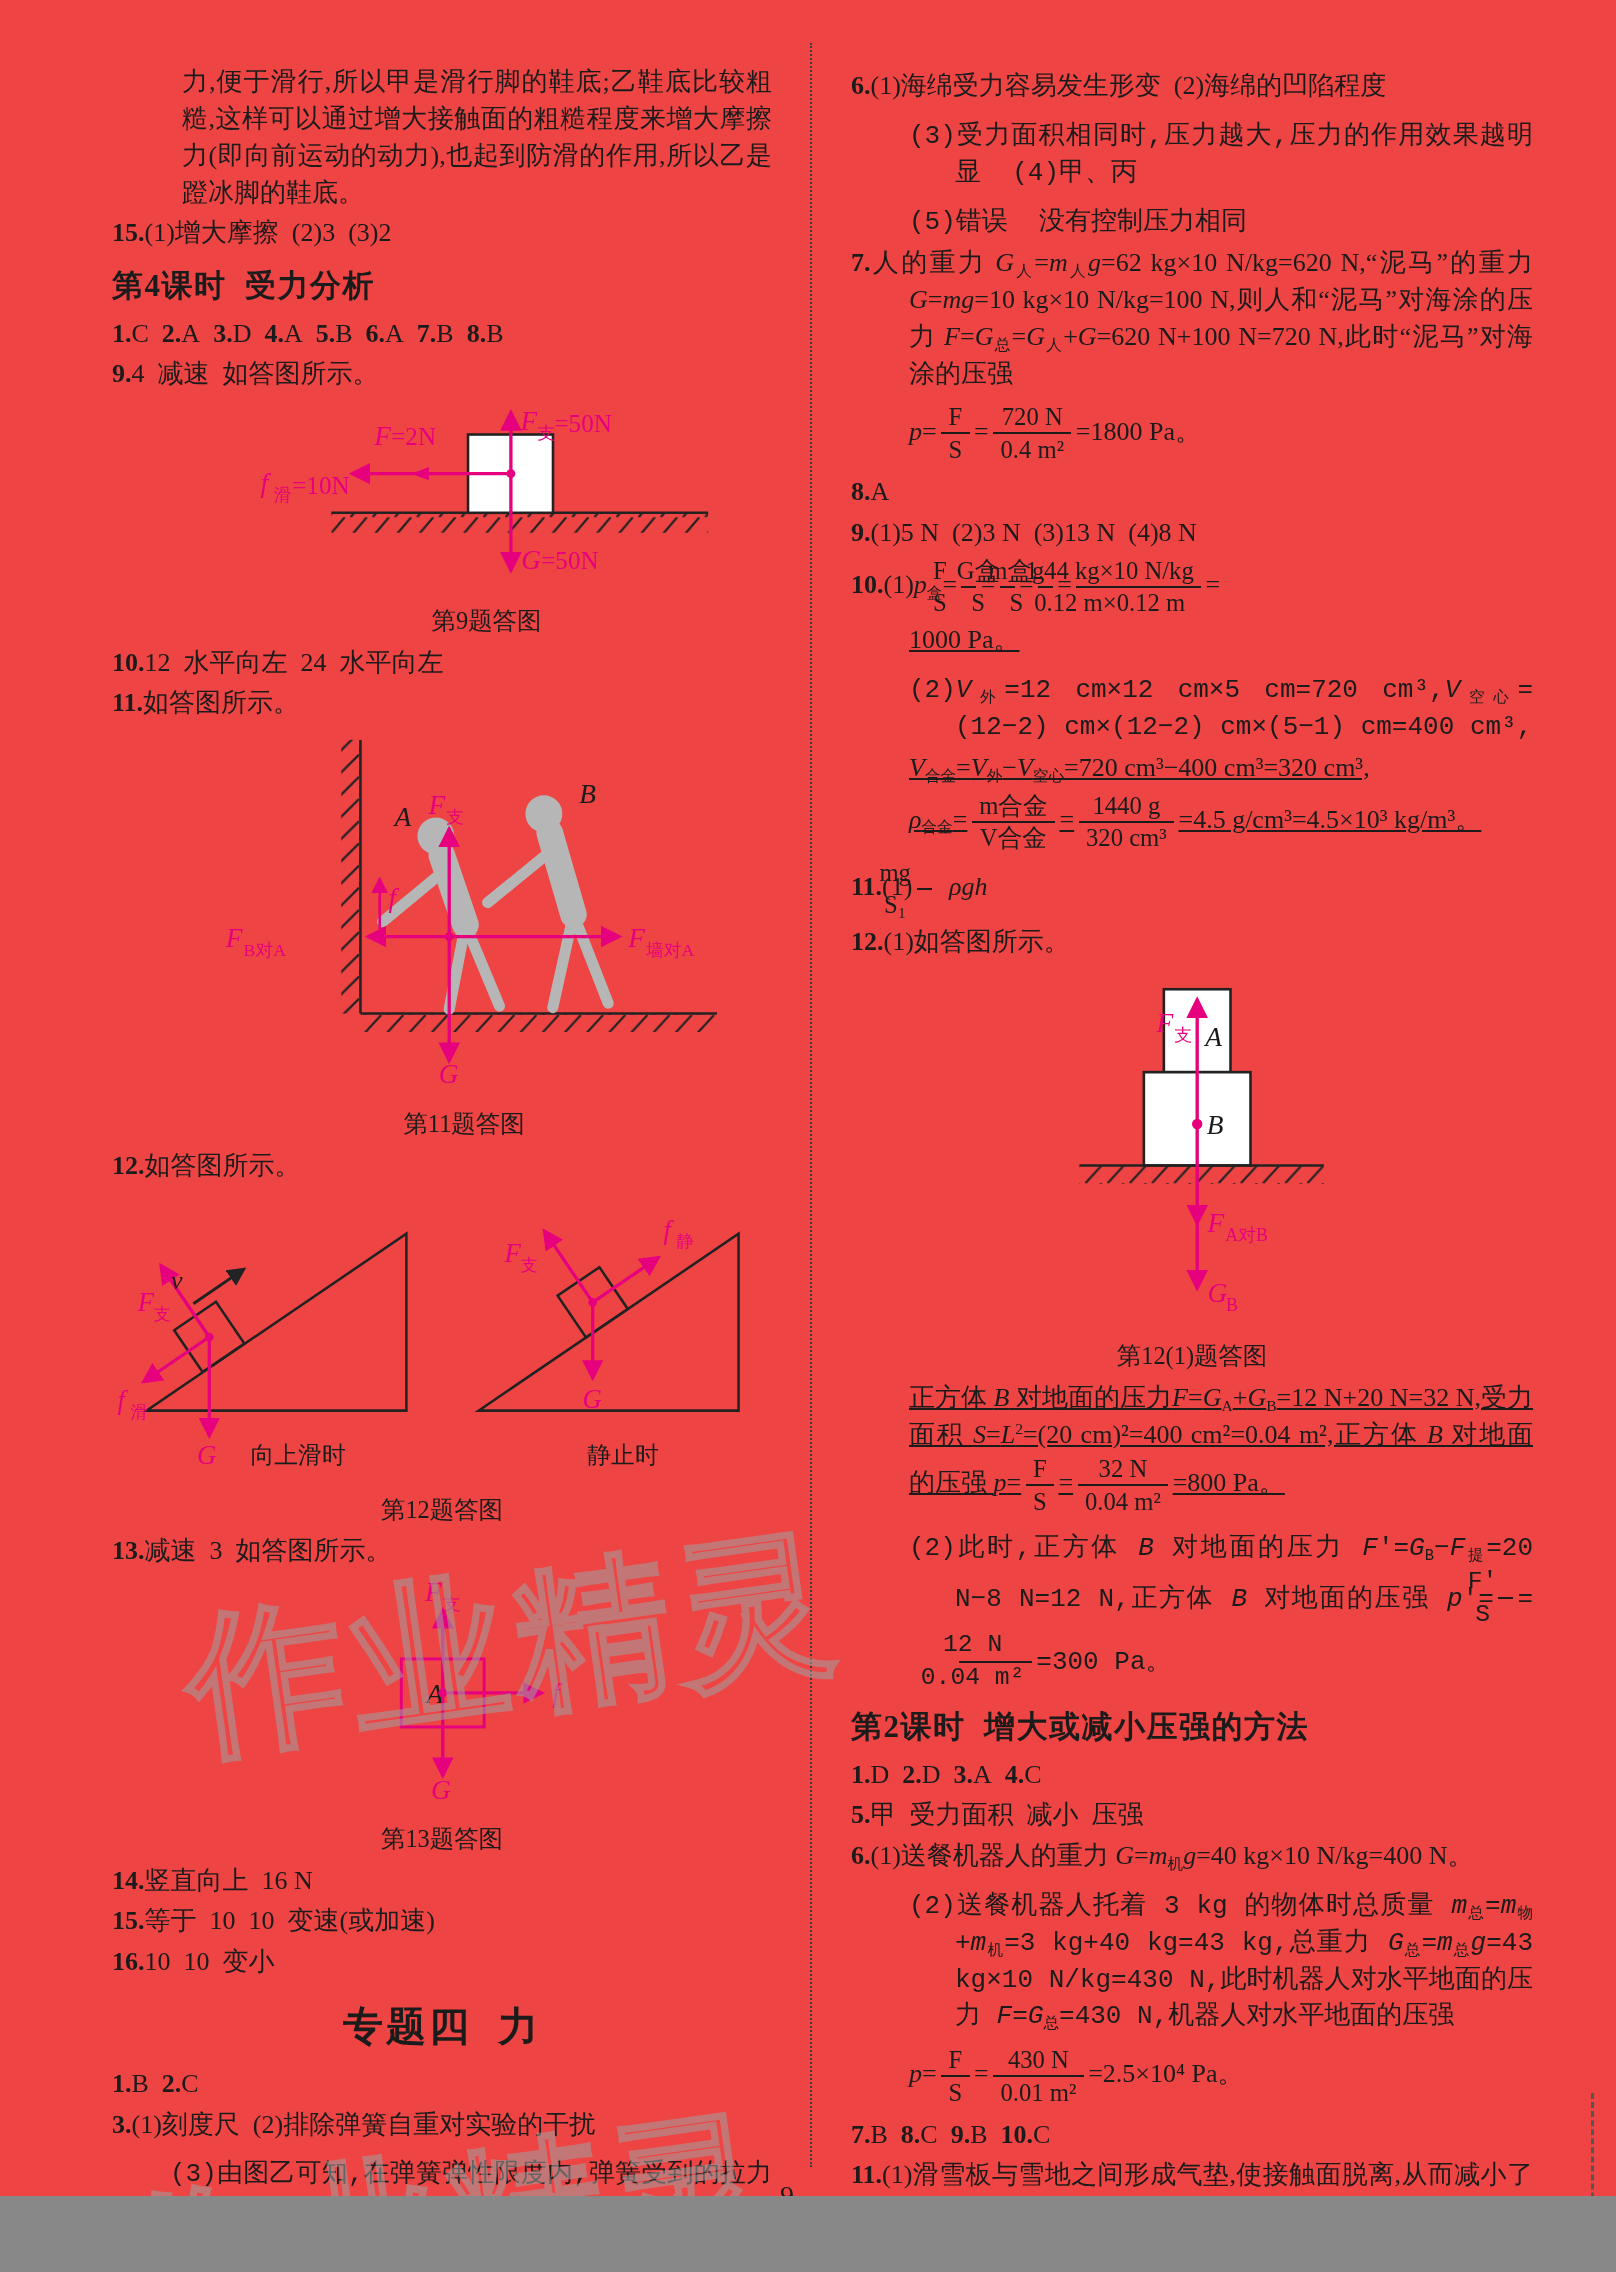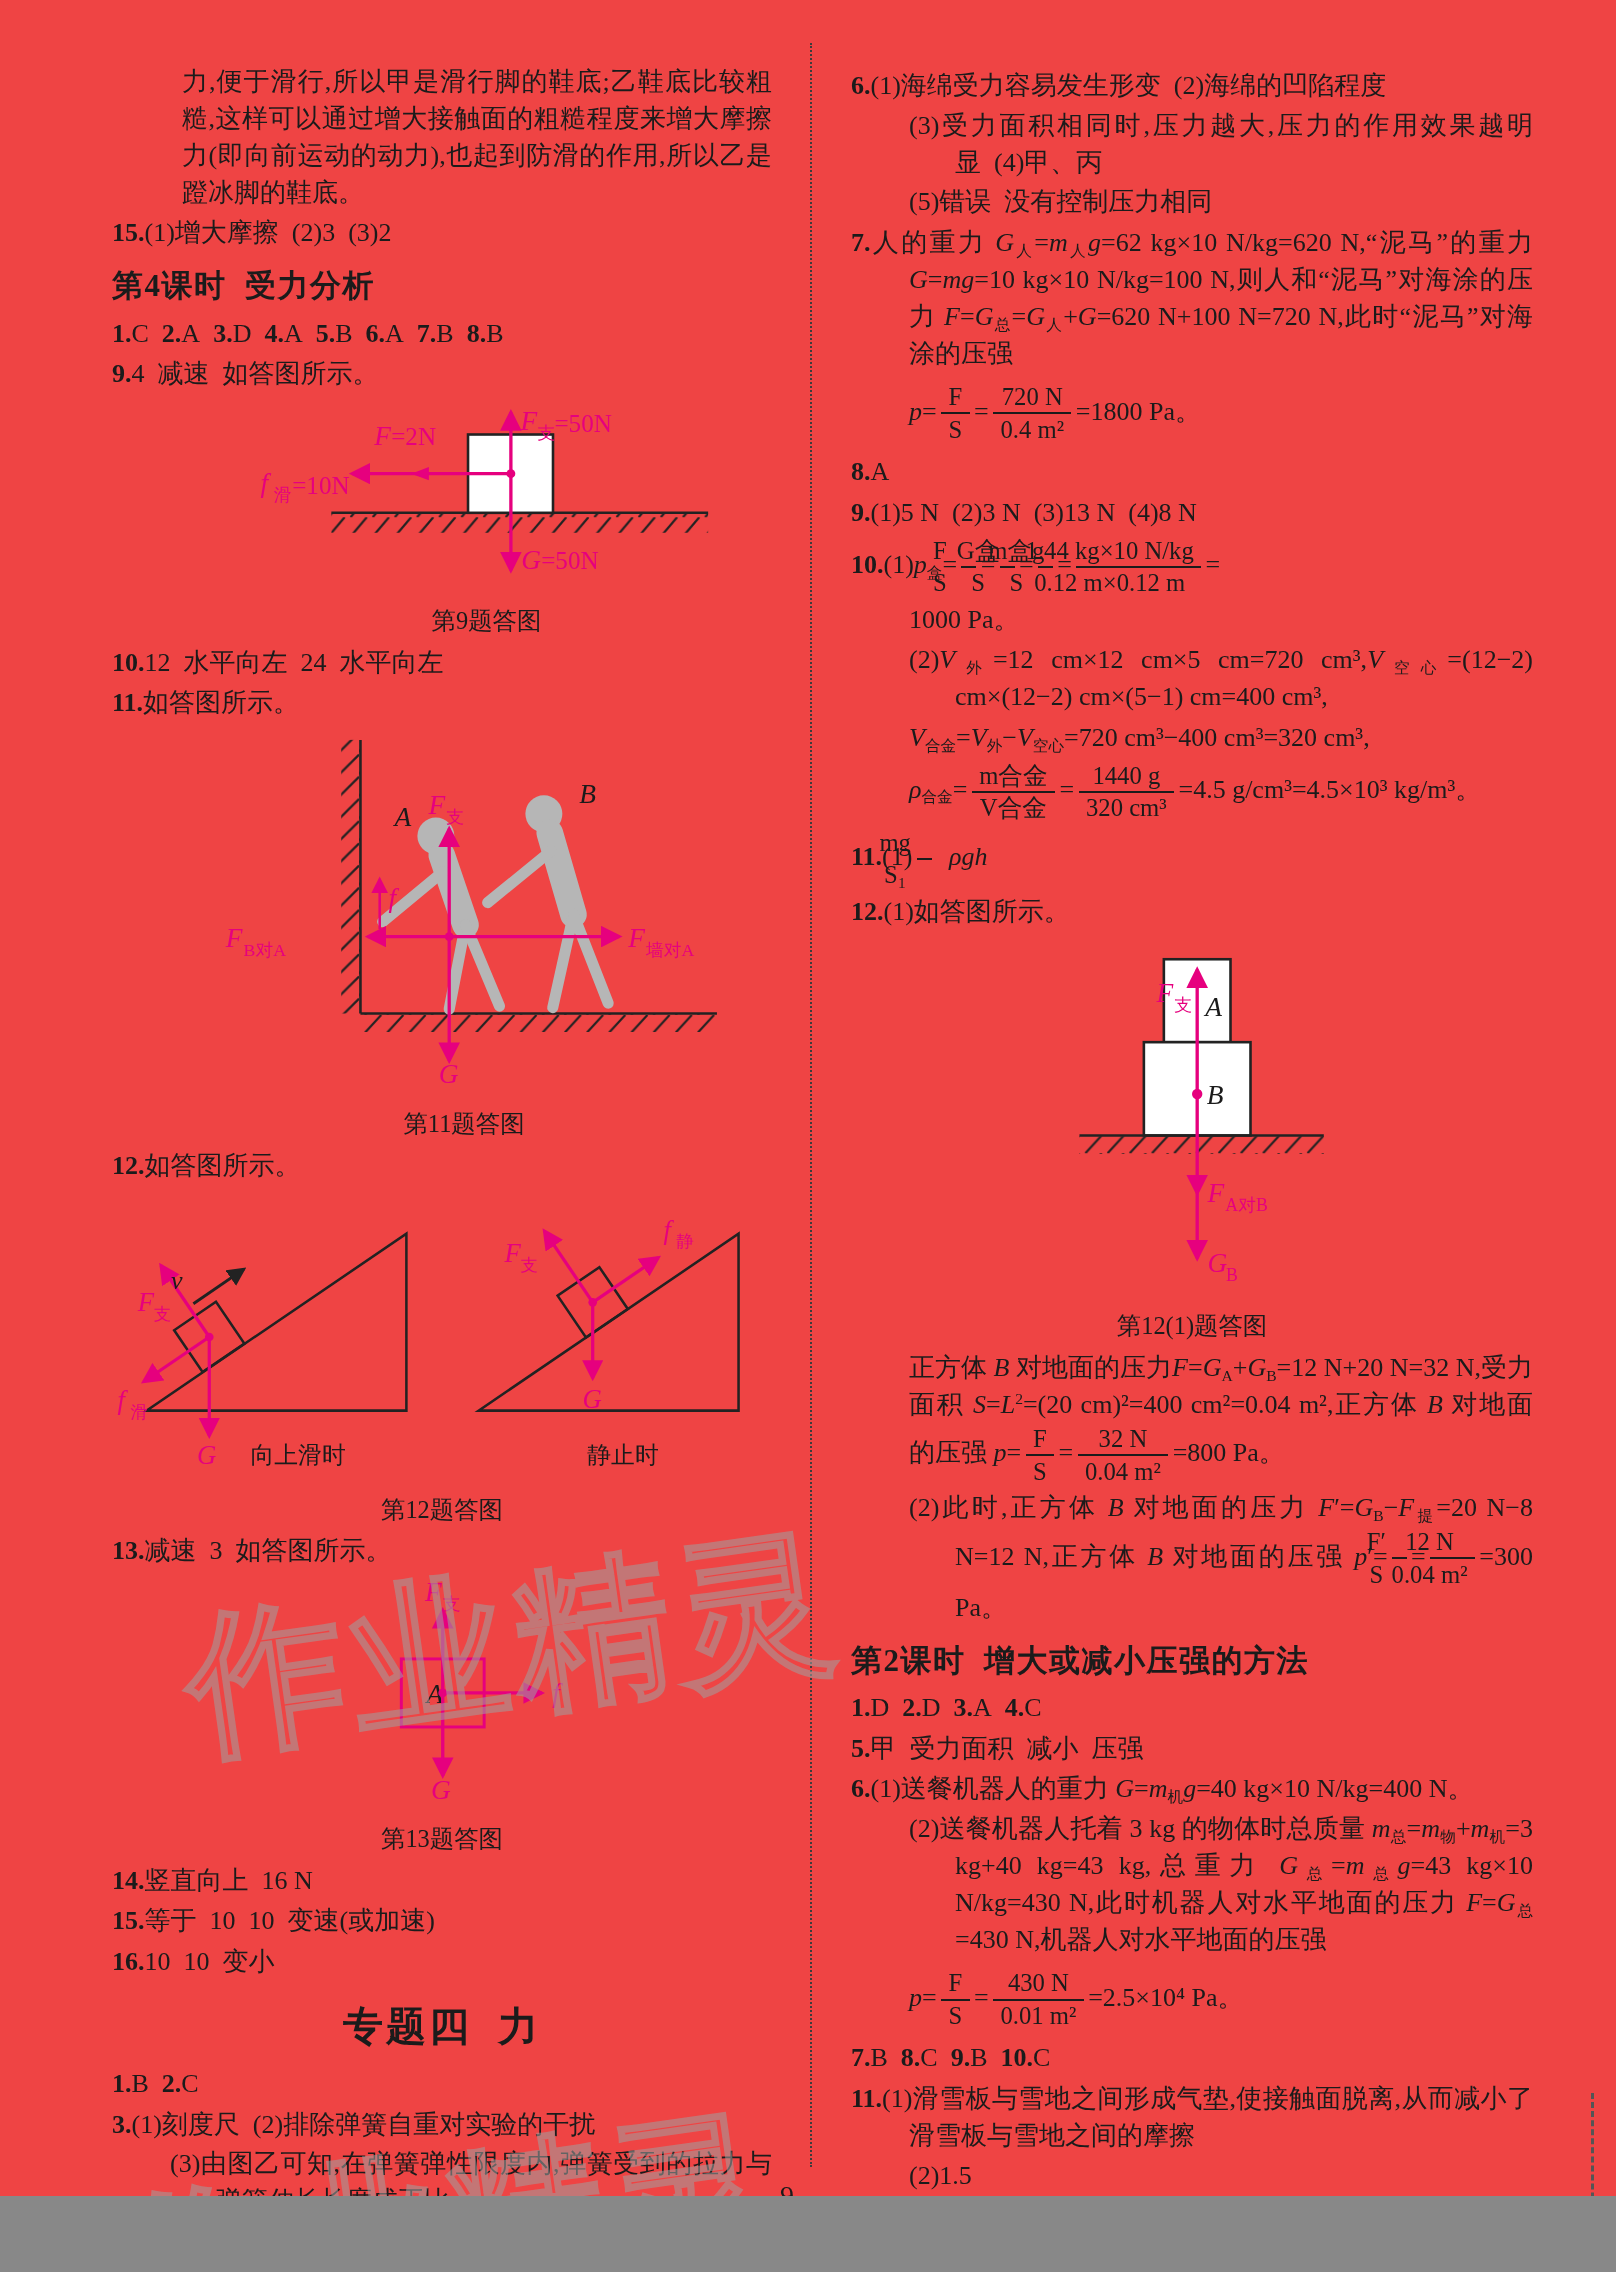--- a/index.html
+++ b/index.html
@@ -8,22 +8,22 @@
     overflow:hidden; color:#1b1b1b;
     font-family:"Liberation Serif","DejaVu Serif",serif;
     font-size:26px; line-height:1.42;
   }
   .col { position:absolute; top:64px; height:2209px; overflow:hidden; }
   .col-left  { left:112px;  width:660px; }
   .col-right { left:851px; width:682px; }
 
   .para  { padding-left:70px; text-align:justify; }
   .item  { padding-left:58px; text-indent:-58px; text-align:justify; margin-top:3.7px; }
-  .sub   { padding-left:104px; text-indent:-46px; text-align:justify; margin-top:3px; }
-  .cont2 { padding-left:58px; text-align:justify; margin-top:3.7px; }
+  .sub   { padding-left:104px; text-indent:-46px; text-align:justify; margin-top:13px;font-family:Liberation Mono, monospace; }
+  .cont2 { padding-left:58px; text-align:justify; margin-top:3.7px;text-decoration:underline; }
   .ansrow{ margin-top:4.4px; }
   .fline { padding-left:58px; margin:9px 0; }
   .num, .bn { font-weight:bold; }
   .sb { font-size:.60em; vertical-align:-0.30em; }
   .sp { font-size:.60em; vertical-align:0.55em; }
   .vr { font-style:italic; }
   .frac { display:inline-block; vertical-align:middle; text-align:center; margin:1.5px 4.4px; line-height:1.12; font-size:.95em; }
   .fn { display:block; border-bottom:2.2px solid #1b1b1b; padding:0 7.4px 1.5px; }
   .fd { display:block; padding:1.5px 7.4px 0; }
 

